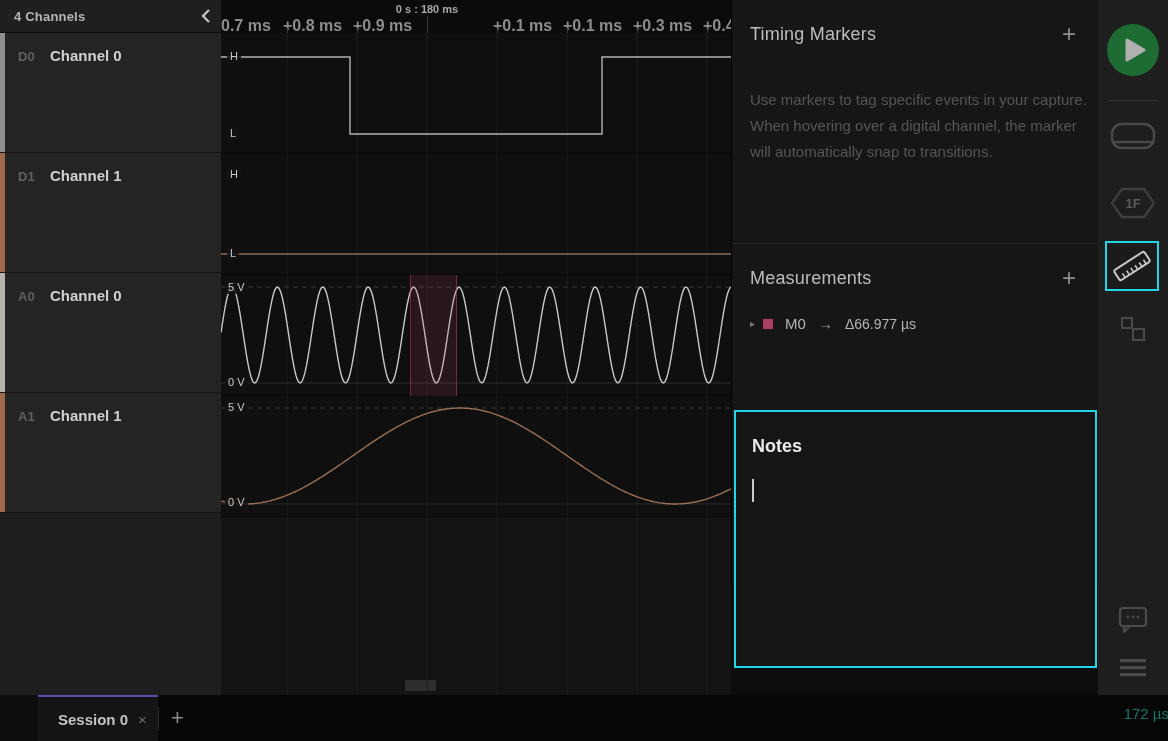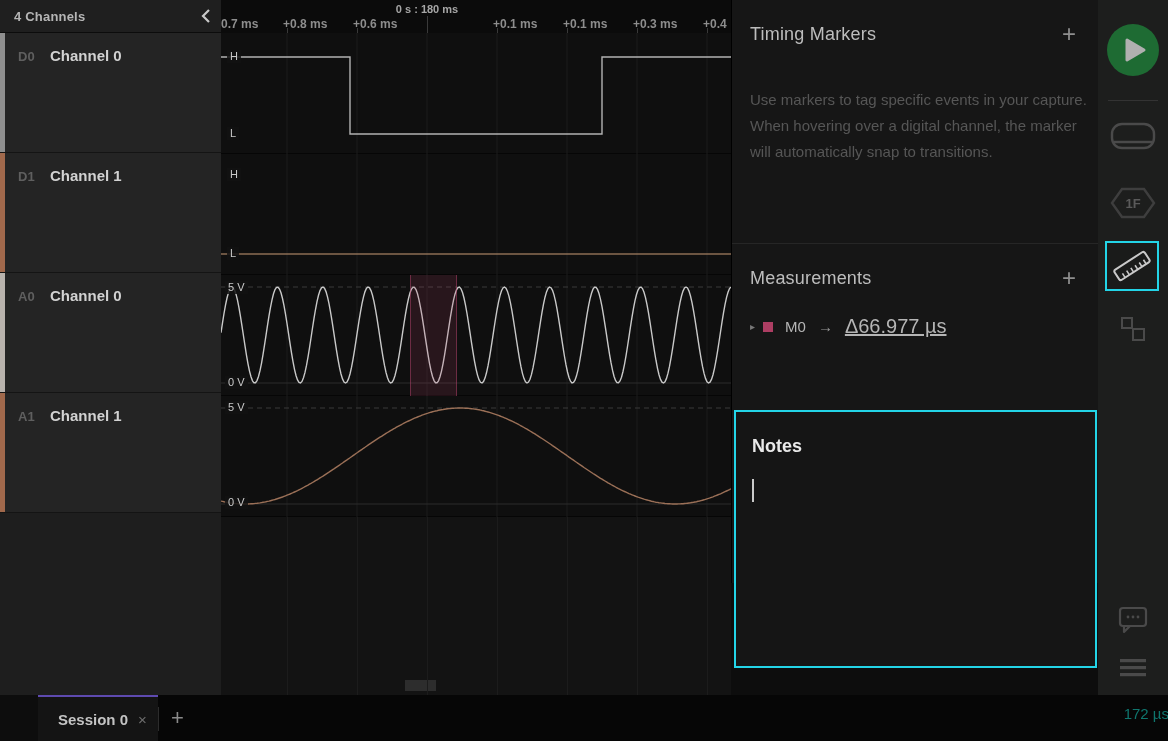--- a/index.html
+++ b/index.html
@@ -14,21 +14,21 @@
   .sidebar-header .collapse { margin-left:auto; cursor:pointer; display:flex; align-items:center; }
   .channel-row { position:relative; height:120px; background:#242424; border-bottom:1px solid #141414; }
   .channel-strip { position:absolute; left:0; top:0; width:5px; height:100%; }
   .channel-id { position:absolute; left:18px; top:16px; font-size:13px; color:#5f5f5f; font-weight:bold; }
   .channel-name { position:absolute; left:50px; top:14px; font-size:15px; color:#d2d2d2; font-weight:bold; }
 
   
   .wavecol { position:absolute; left:221px; top:0; width:510px; height:695px; background:#121212; }
   .timeline { position:absolute; left:0; top:0; width:510px; height:33px; background:#0b0b0b; overflow:hidden; }
   .timeline .center-label { position:absolute; top:3px; left:206px; transform:translateX(-50%); color:#a6a6a6; font-size:11px; font-weight:bold; white-space:nowrap; }
-  .timeline .tick-label { position:absolute; top:17px; color:#8d8d8d; font-size:12px; font-weight:bold; white-space:nowrap; }
+  .timeline .tick-label { position:absolute; top:17px; color:#8d8d8d; font-size:16px; font-weight:bold; white-space:nowrap; }
   .lanes { position:absolute; left:0; top:33px; width:510px; }
   .lane { position:relative; width:510px; height:121px; background:#0f0f0f; border-bottom:1px solid #060606; }
   .lane svg { position:absolute; left:0; top:0; }
   .lane-label { position:absolute; z-index:3; font-size:11px; color:#c9c9c9; background:rgba(18,18,18,.85); padding:0 3px; line-height:13px; }
   .measure-region { position:absolute; z-index:2; top:0; height:121px; border-left:1px solid rgba(190,70,115,.45); border-right:1px solid rgba(190,70,115,.45); }
   .below-lanes { position:absolute; left:0; top:517px; width:510px; height:178px; background:#131313; }
   .vgrid { position:absolute; top:0; width:1px; height:100%; background:#1c1c1c; }
   .hscroll-thumb { position:absolute; left:184px; bottom:4px; width:31px; height:11px; background:#2d2d2d; }
 
   
@@ -38,21 +38,21 @@
   .section-title { color:#bdbdbd; font-size:18px; font-weight:500; letter-spacing:.2px; }
   .add-btn { margin-left:auto; color:#8f8f8f; font-size:24px; line-height:20px; font-weight:300; cursor:pointer; }
   .tm-desc { margin-top:42px; color:#565656; font-size:15px; line-height:26px; width:340px; }
   .sec-divider { position:absolute; left:0; top:243px; width:100%; height:1px; background:#262626; }
   .measure-sec { position:absolute; left:0; top:244px; width:100%; padding:24px 22px 0 18px; }
   .measure-row { margin-top:26px; display:flex; align-items:center; gap:8px; }
   .m-expander { color:#787878; font-size:10px; }
   .m-swatch { width:10px; height:10px; background:#ad3e63; }
   .m-name { color:#b5b5b5; font-size:15px; margin-left:4px; }
   .m-arrow { color:#9a9a9a; font-size:15px; margin-left:4px; }
-  .m-value { color:#b5b5b5; font-size:20px; margin-left:4px;text-decoration:underline; }
+  .m-value { color:#b5b5b5; font-size:14px; margin-left:4px; }
 
   .notes-box { position:absolute; left:2px; top:410px; width:363px; height:258px; background:#151515; border:2px solid #23d4e7; padding:24px 20px 0 16px; }
   .notes-title { color:#e9e9e9; font-size:18px; font-weight:bold; }
   .notes-body { margin-top:28px; color:#c9c9c9; font-size:15px; line-height:21px; white-space:pre-wrap; width:322px; }
   .caret { display:block; margin-top:22px; width:1.5px; height:23px; background:#c9c9c9; }
 
   
   .toolbar { position:absolute; left:1098px; top:0; width:70px; height:695px; background:#1d1e1d; }
   .tb-item { position:absolute; left:50%; transform:translate(-50%,-50%); display:flex; align-items:center; justify-content:center; cursor:pointer; }
   .play-btn { top:50px; width:52px; height:52px; border-radius:50%; background:#1e6b33; }
@@ -102,21 +102,21 @@
       <span class="channel-id">A1</span>
       <span class="channel-name">Channel 1</span>
     </div>
   </aside>
 
   <div class="wavecol">
     <div class="timeline" id="timeline">
       <span class="center-label">0 s : 180 ms</span>
       <span class="tick-label" style="left:0px">0.7 ms</span>
       <span class="tick-label" style="left:62px">+0.8 ms</span>
-      <span class="tick-label" style="left:132px">+0.6 ms</span>
+      <span class="tick-label" style="left:132px">+0.9 ms</span>
       <span class="tick-label" style="left:272px">+0.1 ms</span>
       <span class="tick-label" style="left:342px">+0.1 ms</span>
       <span class="tick-label" style="left:412px">+0.3 ms</span>
       <span class="tick-label" style="left:482px">+0.4</span>
     <div style="position: absolute; left: 66px; width: 1px; background: rgb(58, 58, 58); top: 28px; height: 5px;"></div>
         <div style="position: absolute; left: 136px; width: 1px; background: rgb(58, 58, 58); top: 28px; height: 5px;"></div>
         <div style="position: absolute; left: 206px; width: 1px; background: rgb(58, 58, 58); top: 16px; height: 17px;"></div>
         <div style="position: absolute; left: 276px; width: 1px; background: rgb(58, 58, 58); top: 28px; height: 5px;"></div>
         <div style="position: absolute; left: 346px; width: 1px; background: rgb(58, 58, 58); top: 28px; height: 5px;"></div>
         <div style="position: absolute; left: 416px; width: 1px; background: rgb(58, 58, 58); top: 28px; height: 5px;"></div>

